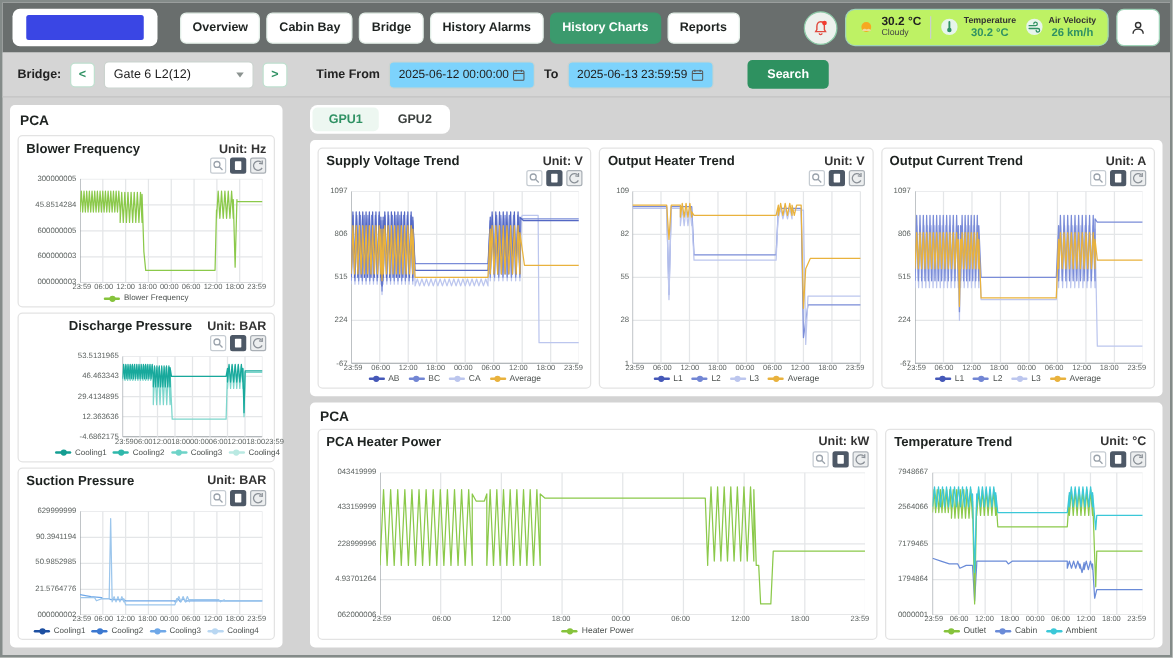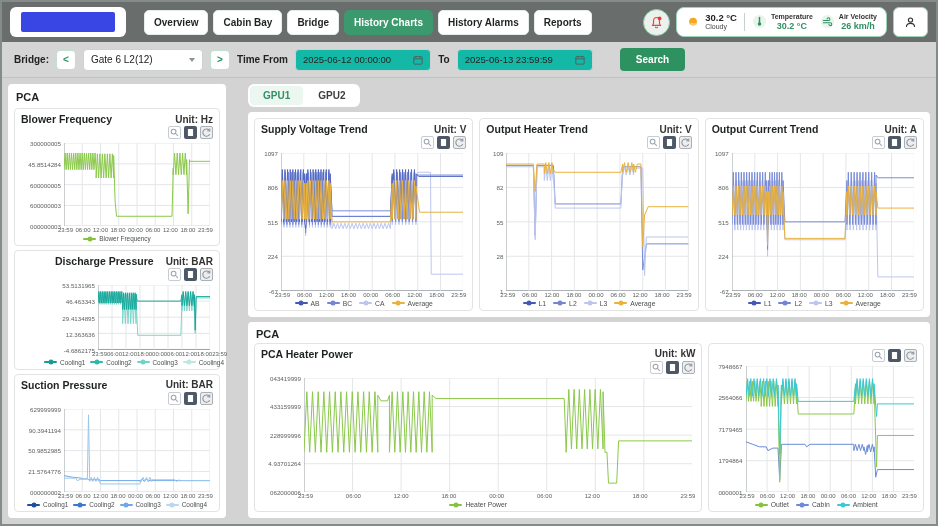--- a/index.html
+++ b/index.html
@@ -7,37 +7,37 @@
   .app{width:938px;height:526px;border:2px solid #848b89;background:#d3d3d3;display:flex;flex-direction:column;overflow:hidden;}
   
   .topbar{height:40px;flex:0 0 40px;background:#696e6d;display:flex;align-items:center;gap:6px;padding:0 8px;}
   .logo{width:116px;height:30px;background:#fff;border-radius:6px;display:flex;align-items:center;justify-content:center;flex:0 0 auto;}
   .logo-bar{width:94px;height:20px;border-radius:2px;}
   .nav{display:flex;gap:5px;margin-left:12px;}
   .nav-btn{font-size:10px;font-weight:bold;color:#1e2321;background:#fff;border:1px solid #e3efe8;border-radius:5px;padding:6px 9px;cursor:pointer;white-space:nowrap;}
   .nav-btn.active{background:#3b9a6d;color:#fff;border-color:#3b9a6d;}
   .right-cluster{margin-left:auto;display:flex;align-items:center;gap:6px;}
   .bell{width:27px;height:27px;border-radius:50%;background:#edf1ee;border:1px solid #8cc9a7;display:flex;align-items:center;justify-content:center;cursor:pointer;flex:0 0 auto;}
-  .weather-pill{background:#ffffff;border:1px solid #9fd3b8;border-radius:8px;display:flex;align-items:center;gap:7px;padding:0 9px;height:30px;}
+  .weather-pill{background:#bef264;border:1px solid #9fd3b8;border-radius:8px;display:flex;align-items:center;gap:7px;padding:0 9px;height:30px;}
   .w-item{display:flex;align-items:center;gap:4px;}
   .w-col{display:flex;flex-direction:column;line-height:1.15;align-items:flex-start;}
   .w-col.ctr{align-items:center;}
   .w-main{font-size:9.5px;font-weight:bold;color:#222;}
   .w-sub{font-size:7px;color:#444;}
   .w-label{font-size:7px;color:#333;font-weight:bold;}
   .w-val{font-size:9px;font-weight:bold;color:#2f9163;}
   .divider{width:1px;height:18px;background:#c9cfcc;}
   .pill{background:#fff;border:1px solid #9fd3b8;border-radius:6px;padding:0 10px;font-size:10.5px;font-weight:bold;color:#1e2321;display:flex;align-items:center;gap:5px;height:30px;}
   
   .filterbar{height:36px;flex:0 0 36px;background:#d5d5d5;border-bottom:1px solid #c2c2c2;display:flex;align-items:center;gap:7px;padding:0 12px;}
   .f-label{font-size:10px;font-weight:bold;color:#222;}
   .sq-btn{width:20px;height:20px;background:#fff;border:1px solid #bfe0cf;border-radius:4px;color:#2f9163;font-size:10px;font-weight:bold;display:flex;align-items:center;justify-content:center;cursor:pointer;}
   .select{width:120px;height:22px;background:#fff;border:1px solid #ccd3cf;border-radius:4px;display:flex;align-items:center;justify-content:space-between;padding:0 7px;font-size:10px;color:#222;cursor:pointer;}
   .chev{width:0;height:0;border-left:3.5px solid transparent;border-right:3.5px solid transparent;border-top:4.5px solid #8b9390;}
-  .input{height:22px;background:#14b8a6;border:1px solid #ccd3cf;border-radius:4px;display:flex;align-items:center;gap:22px;padding:0 7px;font-size:9.5px;color:#222;cursor:text;}
+  .input{height:22px;background:#7dd3fc;border:1px solid #ccd3cf;border-radius:4px;display:flex;align-items:center;gap:3px;padding:0 7px;font-size:9.5px;color:#222;cursor:text;}
   .search-btn{background:#2e9160;color:#fff;font-size:10px;font-weight:bold;border:none;border-radius:4px;padding:6px 16px;margin-left:20px;cursor:pointer;}
   
   .content{flex:1;min-height:0;display:grid;grid-template-columns:218px 1fr;gap:6px;padding:6px;}
   .left-panel{background:#fff;border-radius:4px;padding:6px;display:flex;flex-direction:column;gap:4px;min-height:0;}
   .section-title{font-size:11px;font-weight:bold;color:#1e2321;padding:1px 2px;}
   .right-col{display:flex;flex-direction:column;gap:5px;min-height:0;padding-left:16px;}
   .tabs{display:flex;background:#fff;border-radius:6px;padding:2px;gap:2px;width:max-content;flex:0 0 auto;}
   .tab{font-size:10px;font-weight:bold;padding:4px 13px;border-radius:4px;color:#3a3f3d;cursor:pointer;}
   .tab.active{color:#2f9163;background:#edf7f1;}
   .upper-panel{background:#fff;border-radius:4px;padding:6px;display:grid;grid-template-columns:1fr 1fr 1fr;gap:6px;flex:1.04;min-height:0;}
@@ -72,22 +72,22 @@
 <div class="app">
 
   <div class="topbar">
     <div class="logo">
       <div class="logo-bar" id="logo-bar" style="background: rgb(58, 70, 228);"></div>
     </div>
     <div class="nav">
       <button class="nav-btn">Overview</button>
       <button class="nav-btn">Cabin Bay</button>
       <button class="nav-btn">Bridge</button>
+      <button class="nav-btn">History Alarms</button>
       <button class="nav-btn active">History Charts</button>
-      <button class="nav-btn">History Alarms</button>
       <button class="nav-btn">Reports</button>
     </div>
     <div class="right-cluster">
       <div class="bell">
         <span style="display:inline-flex;">
           <svg width="15" height="15" viewBox="0 0 16 16">
               <path d="M8 2.6 C5.8 2.6 4.8 4.4 4.8 6.6 L4.8 9.2 L3.8 11 L12.2 11 L11.2 9.2 L11.2 6.6 C11.2 4.4 10.2 2.6 8 2.6 Z" fill="none" stroke="#e04a3f" stroke-width="1.2"></path>
               <path d="M6.8 12.4 a1.2 1.2 0 0 0 2.4 0" fill="none" stroke="#e04a3f" stroke-width="1.1"></path>
               <circle cx="11.3" cy="3.6" r="2" fill="#f23b30"></circle>
             </svg>
@@ -146,21 +146,21 @@
   </div>
 
   <div class="filterbar">
     <span class="f-label">Bridge:</span>
     <button class="sq-btn">&lt;</button>
     <div class="select">
       <span>Gate 6 L2(12)</span>
       <span class="chev"></span>
     </div>
     <button class="sq-btn">&gt;</button>
-    <span class="f-label" style="">Time From</span>
+    <span class="f-label" style="margin-left:16px;">Time From</span>
     <div class="input">
       <span>2025-06-12 00:00:00</span>
       <span style="display:inline-flex;">
         <svg width="10" height="10" viewBox="0 0 12 12">
             <rect x="1" y="2" width="10" height="9" rx="1" fill="none" stroke="#555" stroke-width="1"></rect>
             <line x1="1" y1="4.6" x2="11" y2="4.6" stroke="#555" stroke-width="1"></line>
             <line x1="3.5" y1="1" x2="3.5" y2="3" stroke="#555" stroke-width="1"></line>
             <line x1="8.5" y1="1" x2="8.5" y2="3" stroke="#555" stroke-width="1"></line>
           </svg>
       </span>
@@ -740,20 +740,24 @@
                 <span>23:59</span>
               </div>
             <div class="legend">
                 <span class="lg-item">
                   <span class="lg-marker" style="background: rgb(134, 195, 60);"></span>
                   <span>Heater Power</span>
                 </span>
               </div>
           </div>
           <div class="card">
+            <div class="card-head">
+              <span class="card-title">Temperature Trend</span>
+              <span class="card-unit">Unit: °C</span>
+            </div>
             <div class="card-tools">
                 <span class="tool t-light">
                   <svg viewBox="0 0 12 12">
                     <circle cx="5" cy="5" r="2.6" fill="none" stroke="#9aa2ab" stroke-width="1.1"></circle>
                     <line x1="7" y1="7" x2="9.8" y2="9.8" stroke="#9aa2ab" stroke-width="1.1"></line>
                   </svg>
                 </span>
                 <span class="tool t-dark">
                   <svg viewBox="0 0 12 12">
                     <rect x="3.2" y="2.2" width="5.6" height="7.6" rx="0.6" fill="#ffffff"></rect>

